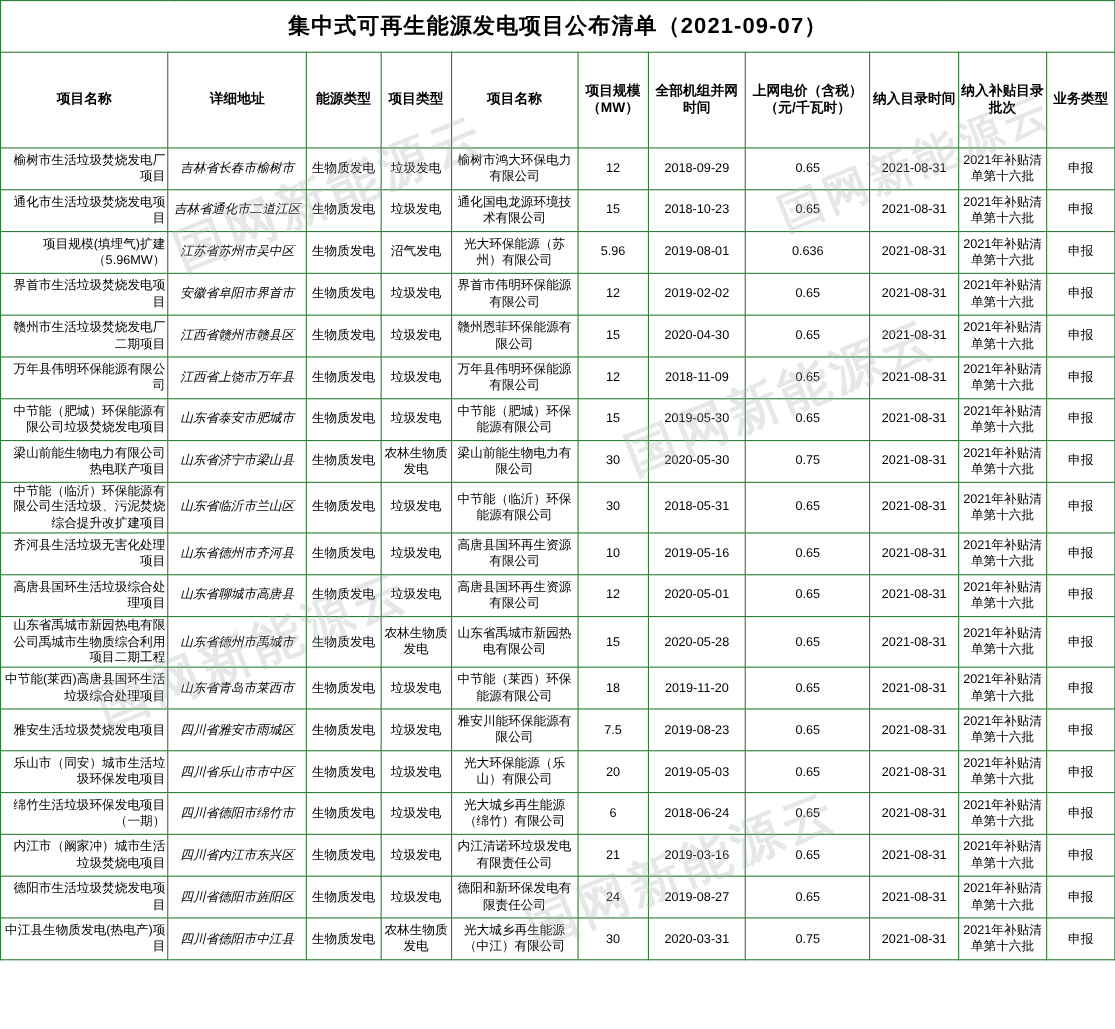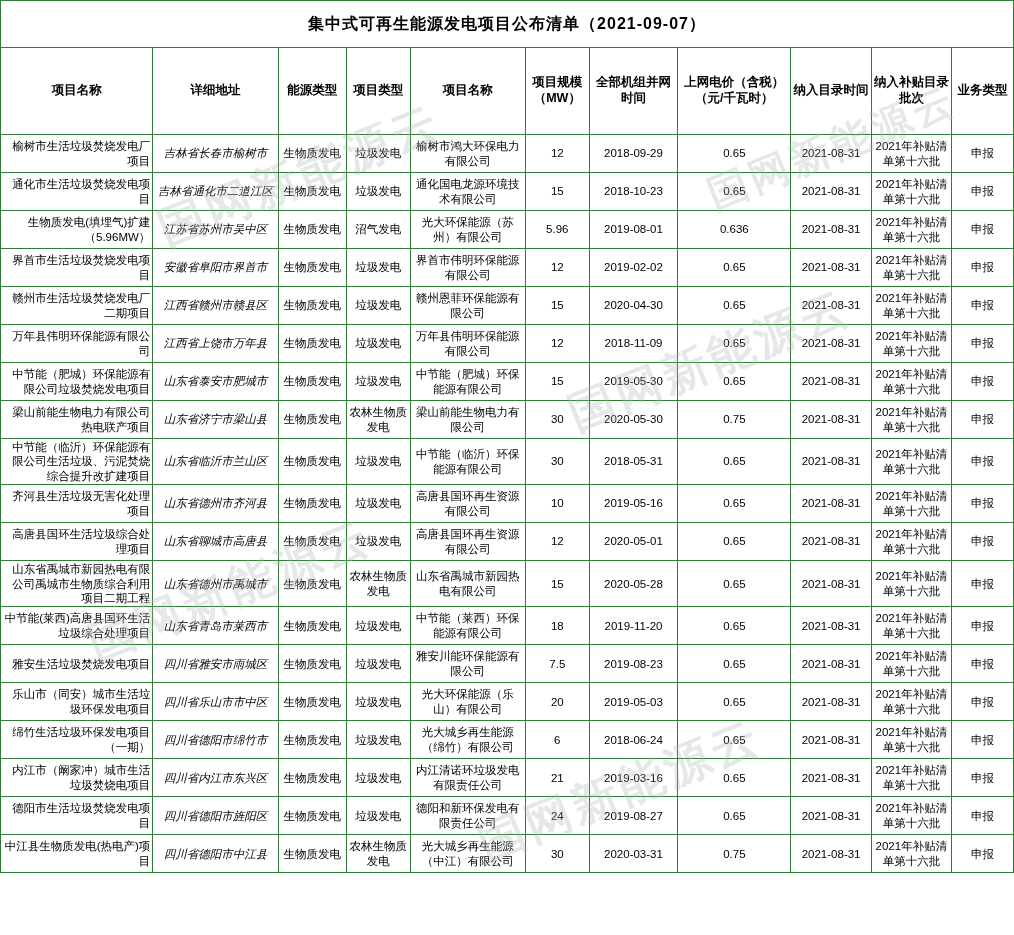--- a/index.html
+++ b/index.html
@@ -50,21 +50,21 @@
     font-size: 11.5px;
     line-height: 1.25;
     text-align: center;
     vertical-align: middle;
     word-wrap: break-word;
     overflow-wrap: break-word;
     background: transparent;
   }
   .title-cell {
     border: 1px solid #2f7d32;
-    font-size: 16px;
+    font-size: 20px;
     font-weight: bold;
     letter-spacing: 1px;
     height: 44px;
     text-align: center;
     vertical-align: middle;
     margin-left: 44px;
   }
   thead th {
     font-weight: bold;
     font-size: 12.5px;
@@ -139,21 +139,21 @@
           <td>垃圾发电</td>
           <td>通化国电龙源环境技术有限公司</td>
           <td class="c-num">15</td>
           <td class="c-num">2018-10-23</td>
           <td class="c-num">0.65</td>
           <td class="c-num">2021-08-31</td>
           <td>2021年补贴清单第十六批</td>
           <td>申报</td>
         </tr>
         <tr>
-          <td class="name">生物质发电(填埋气)扩建（5.96MW）</td>
+          <td class="name">项目规模(填埋气)扩建（5.96MW）</td>
           <td class="addr">江苏省苏州市吴中区</td>
           <td>生物质发电</td>
           <td>沼气发电</td>
           <td>光大环保能源（苏州）有限公司</td>
           <td class="c-num">5.96</td>
           <td class="c-num">2019-08-01</td>
           <td class="c-num">0.636</td>
           <td class="c-num">2021-08-31</td>
           <td>2021年补贴清单第十六批</td>
           <td>申报</td>

